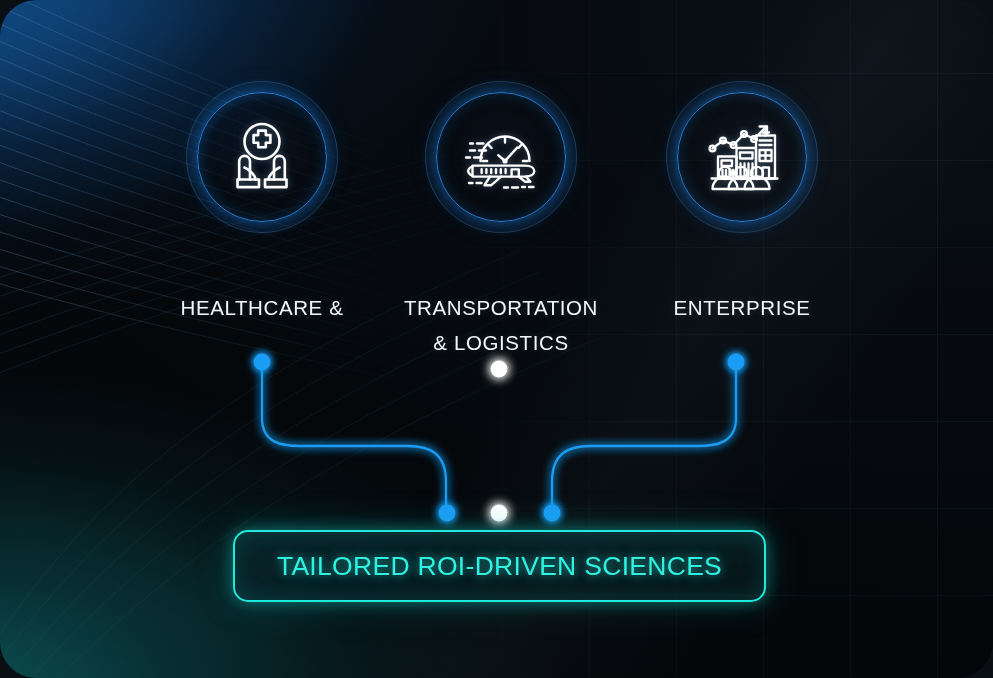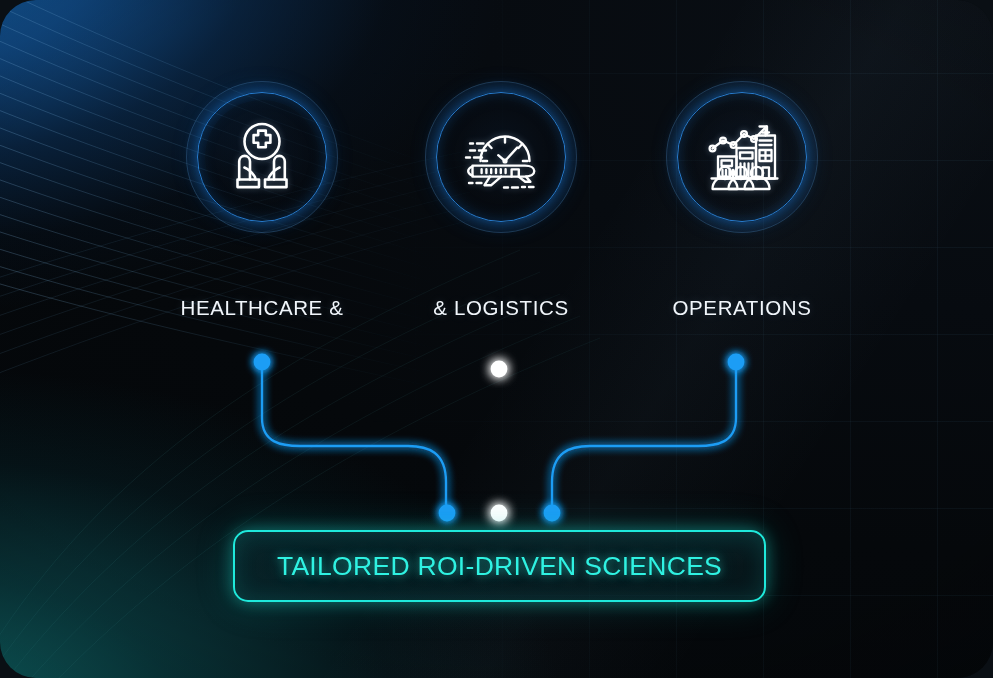--- a/index.html
+++ b/index.html
@@ -273,20 +273,21 @@
             <path d="M12,33.5 h5 M21,33.5 h7"></path>
             <path d="M8,40.5 h4 M16,40.5 h8"></path>
             <path d="M12,26.5 h3 M19,26.5 h6.5"></path>
             <path d="M11,66 h3.5 M18.5,66 h5"></path>
             <path d="M46,70.5 h4 M54,70.5 h6"></path>
             <path d="M64,70 h3 M71,70 h4.5"></path>
           </svg>
         </div>
       </div>
       <div class="pillar-label">
+        <span>TRANSPORTATION</span>
         <span class="l2">&amp; LOGISTICS</span>
       </div>
     </div>
 
     <div class="pillar" style="left:627px; top:81px;">
       <div class="ring-wrap">
         <div class="ring-outer"></div>
         <div class="ring-inner"></div>
         <div class="ring-core"></div>
         <div class="ring-icon">
@@ -319,21 +320,21 @@
             <circle cx="25" cy="56" r="6.2"></circle>
             <path d="M12.5,72 c0,-6.9 5.6,-12.5 12.5,-12.5 c6.9,0 12.5,5.6 12.5,12.5 z"></path>
             <circle cx="41" cy="56" r="6.2"></circle>
             <path d="M28.5,72 c0,-6.9 5.6,-12.5 12.5,-12.5 c6.9,0 12.5,5.6 12.5,12.5 z"></path>
             <circle cx="57" cy="56" r="6.2"></circle>
             <path d="M44.5,72 c0,-6.9 5.6,-12.5 12.5,-12.5 c6.9,0 12.5,5.6 12.5,12.5 z"></path>
           </svg>
         </div>
       </div>
       <div class="pillar-label">
-        <span class="l2">OPERATIONS</span>
+        <span>ENTERPRISE</span>
       </div>
     </div>
   </div>
 
   <svg id="wires" viewBox="0 0 993 678">
     <defs>
       <filter id="glowBlue" x="-120%" y="-120%" width="340%" height="340%">
         <feGaussianBlur stdDeviation="4.2" result="b"></feGaussianBlur>
         <feMerge>
             <feMergeNode in="b"></feMergeNode>

